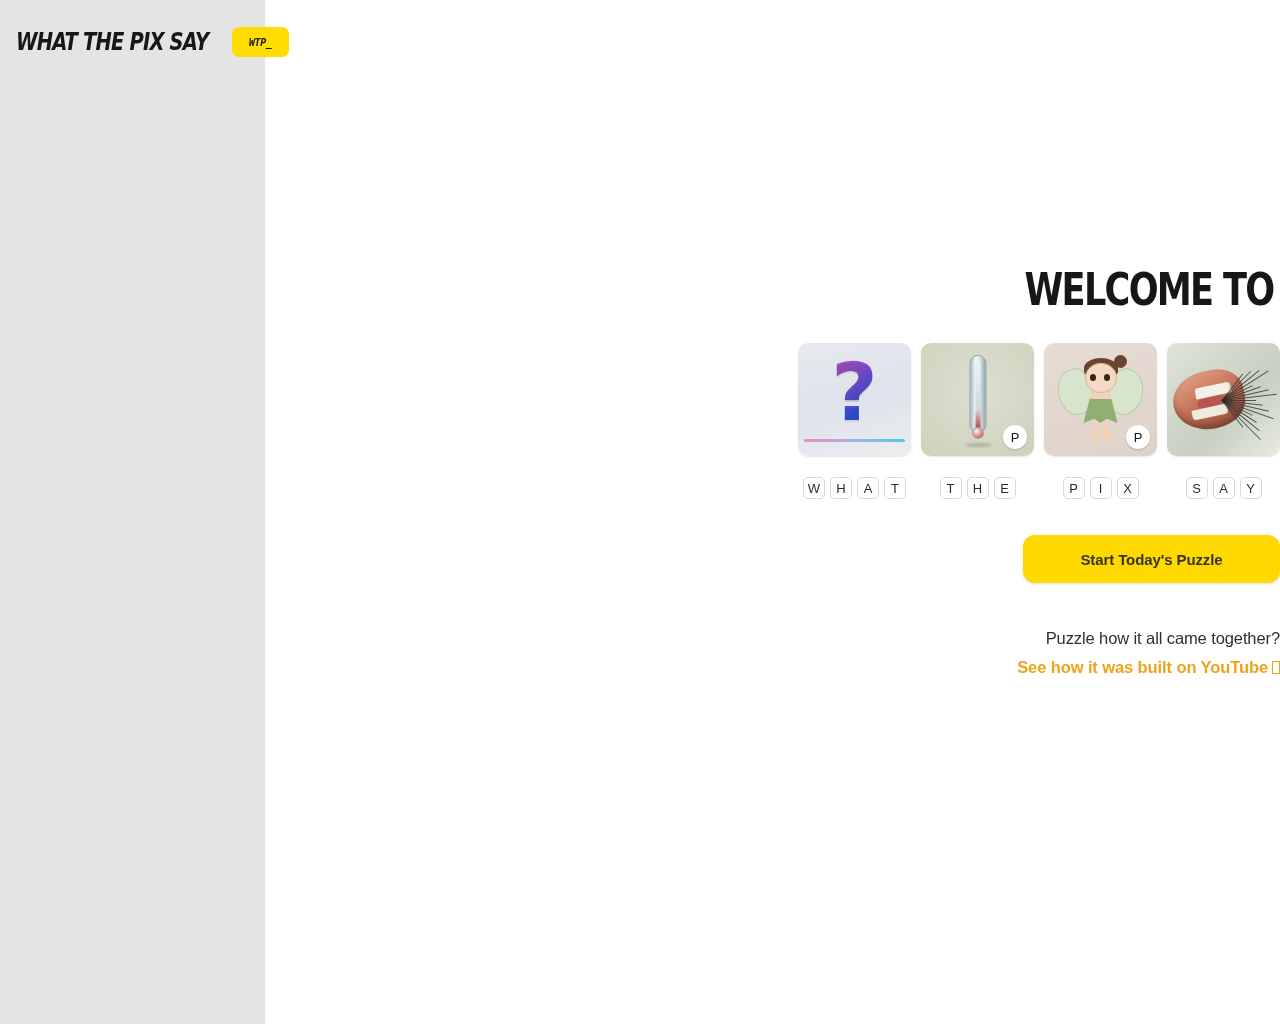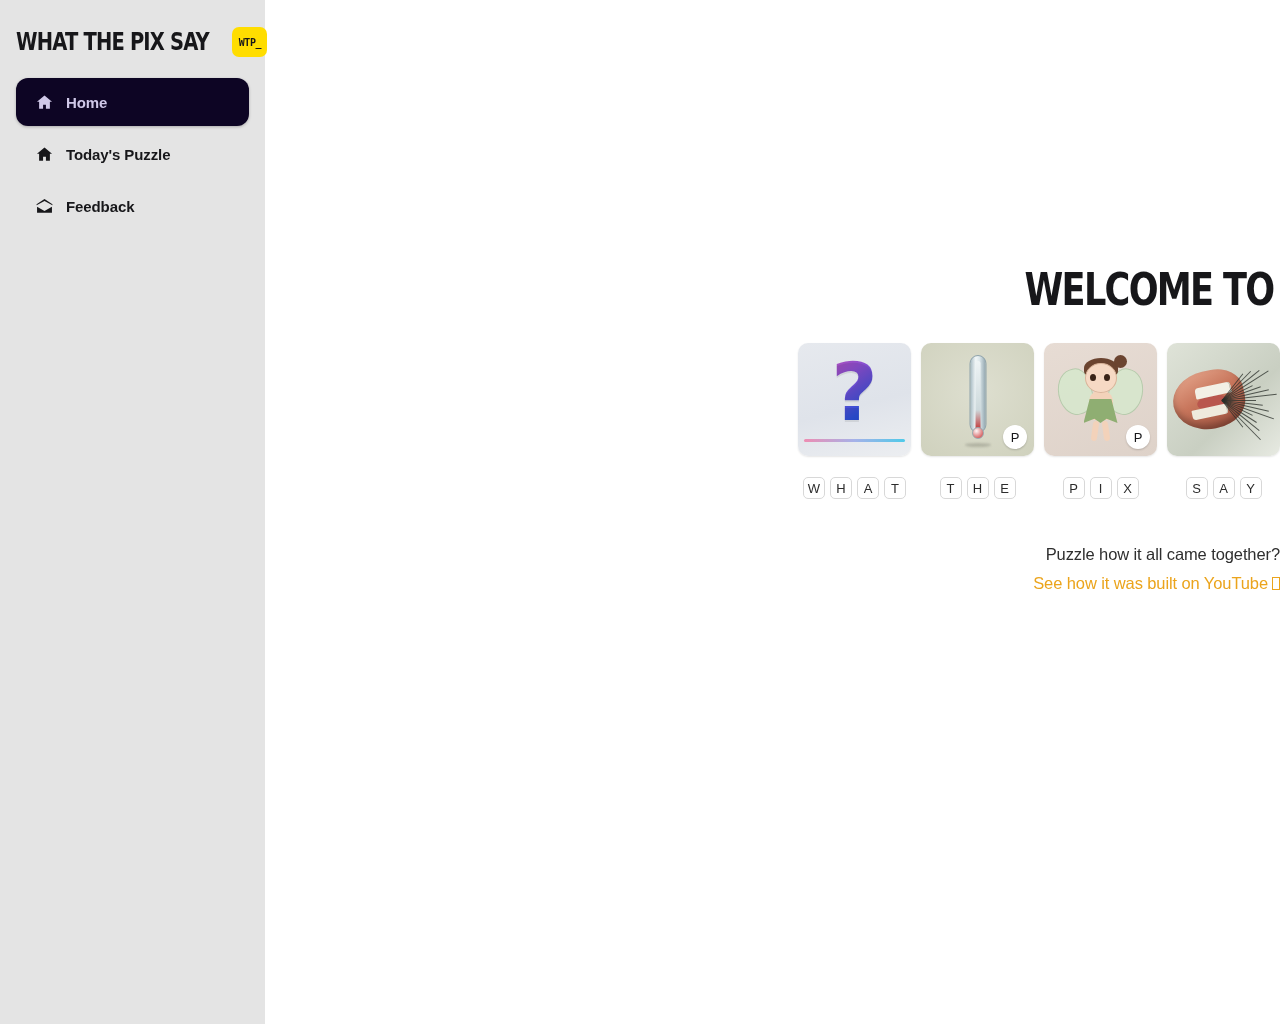--- a/index.html
+++ b/index.html
@@ -28,38 +28,39 @@
     display: flex;
     flex-direction: column;
   }
 
   .brand {
     display: flex;
     align-items: center;
     gap: 9px;
     padding: 22px 16px 0 16px;
     height: 62px;
+    font-style: italic;
   }
 
   .brand-title {
     font-family: "DejaVu Sans", sans-serif;
     font-weight: 700;
     font-size: 21px;
     letter-spacing: -0.9px;
     color: #17171a;
     transform: scaleY(1.22) scaleX(0.93);
     transform-origin: left center;
     white-space: nowrap;
     line-height: 1;
   }
 
   .brand-badge {
     background: #ffdd00;
     border-radius: 7px;
-    width: 35px;
+    width: 57px;
     height: 30px;
     display: flex;
     align-items: center;
     justify-content: center;
     flex: 0 0 auto;
   }
   .brand-badge span {
     font-family: "DejaVu Sans Mono", monospace;
     font-weight: 700;
     font-size: 10px;
@@ -254,21 +255,21 @@
   .curious {
     margin-top: 46px;
     font-size: 16.5px;
     color: #2f2f2f;
     letter-spacing: -0.1px;
   }
 
   .yt-link {
     margin-top: 10px;
     font-size: 16.5px;
-    font-weight: 400;
+    font-weight: 700;
     color: #eba41c;
     cursor: pointer;
     text-decoration: none;
     letter-spacing: -0.1px;
   }
   .yt-link .tofu { border-color: #eba41c; }
 
   
   .art { position: absolute; inset: 0; }
 
@@ -395,50 +396,20 @@
 
 <aside class="sidebar">
 
   <div class="brand">
     <div class="brand-title">WHAT THE PIX SAY</div>
     <div class="brand-badge">
       <span>WTP_</span>
     </div>
   </div>
 
-  <nav class="nav">
-
-    <div class="nav-item active">
-      <span class="nav-icon">
-        <svg width="19" height="19" viewBox="0 0 24 24">
-            <path d="M12 3 2.5 11.2h2.7V20h5v-5.3h3.6V20h5v-8.8h2.7z"></path>
-          </svg>
-      </span>
-      <span>Home</span>
-    </div>
-
-    <div class="nav-item">
-      <span class="nav-icon">
-        <svg width="19" height="19" viewBox="0 0 24 24">
-            <path d="M12 3 2.5 11.2h2.7V20h5v-5.3h3.6V20h5v-8.8h2.7z"></path>
-          </svg>
-      </span>
-      <span>Today's Puzzle</span>
-    </div>
-
-    <div class="nav-item">
-      <span class="nav-icon">
-        <svg width="19" height="19" viewBox="0 0 24 24">
-            <path d="M12 2.5 2 9v1.5l10-5.6 10 5.6V9zM2.6 12.2V20h18.8v-7.8L12 17.6z"></path>
-          </svg>
-      </span>
-      <span>Feedback</span>
-    </div>
-
-  </nav>
 
 
 </aside>
 
 <main class="main">
 
   <h1 class="welcome">WELCOME TO</h1>
 
   <div class="puzzle-row">
 
@@ -529,20 +500,21 @@
       <div class="letters">
         <span class="letter">S</span>
         <span class="letter">A</span>
         <span class="letter">Y</span>
       </div>
     </div>
 
   </div>
 
 
+  <button class="cta">Start Today's Puzzle</button>
 
   <p class="curious">Puzzle how it all came together?</p>
 
   <a class="yt-link">
     <span>See how it was built on YouTube</span><span class="tofu"></span>
   </a>
 
 </main>
 
 </body></html>

